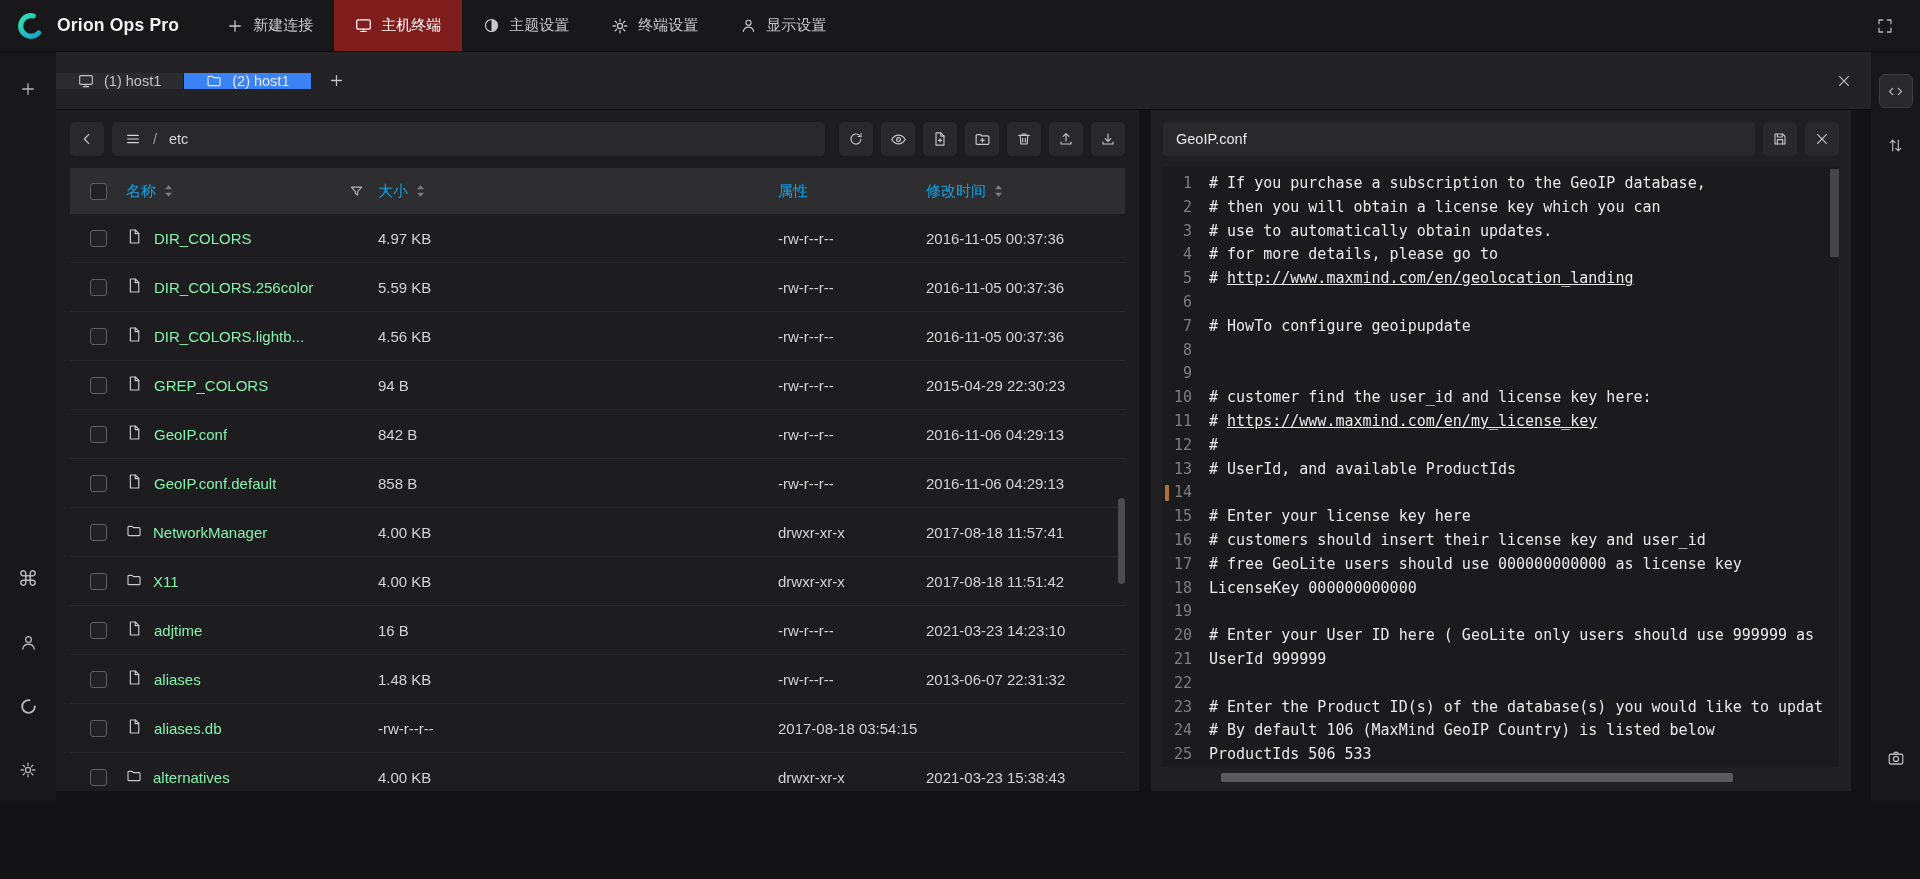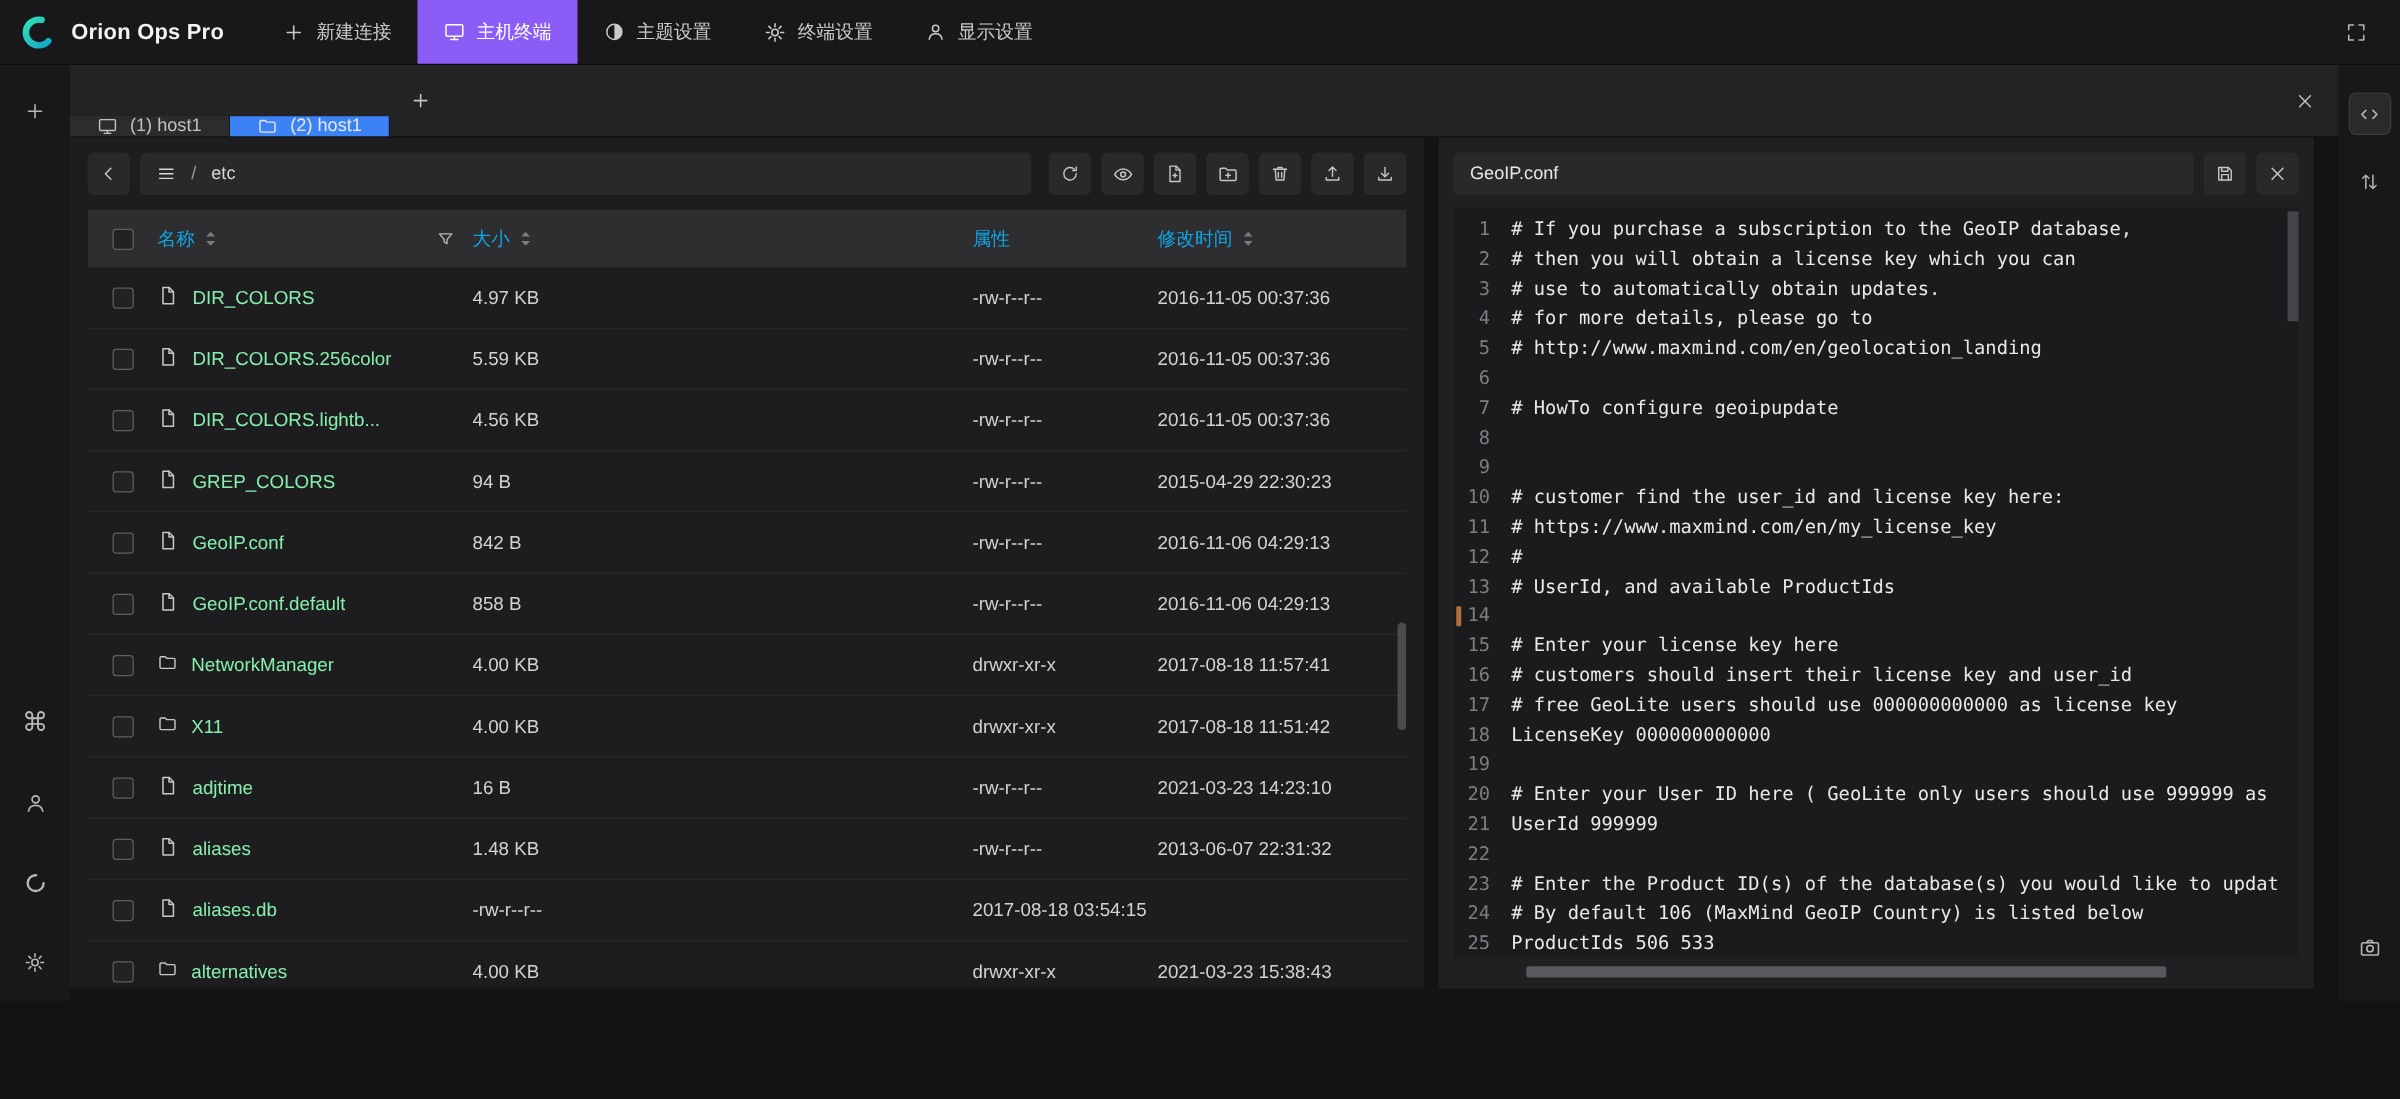--- a/index.html
+++ b/index.html
@@ -11,21 +11,21 @@
   .glyph{font-size:21px;line-height:1;display:inline-flex;align-items:center;justify-content:center}
 
   .app{display:flex;flex-direction:column;width:1920px;height:801px}
 
   
   .topbar{flex:0 0 52px;height:52px;background:#18181a;display:flex;align-items:stretch;border-bottom:1px solid #0d0d0e}
   .brand{display:flex;align-items:center;gap:11px;padding:0 26px 0 16px}
   .brand-title{font-size:17.5px;font-weight:bold;color:#f2f2f3;letter-spacing:.2px;white-space:nowrap}
   .menu{display:flex;align-items:stretch}
   .menu-item{display:flex;align-items:center;gap:9px;padding:0 21px;font-size:15px;color:#c9c9cc;white-space:nowrap}
-  .menu-item.active{background:#8b5cf6;color:#fff}
+  .menu-item.active{background:#7f1d1d;color:#fff}
   .topbar-right{margin-left:auto;display:flex;align-items:center;padding-right:18px;color:#c3c3c6}
 
   
   .body{flex:1;display:flex;min-height:0}
   .left-rail{flex:0 0 56px;width:56px;background:#18181a;display:flex;flex-direction:column;align-items:center;padding:20px 0 14px}
   .left-rail .rail-bottom{margin-top:auto;display:flex;flex-direction:column;align-items:center;gap:30px}
   .rail-btn{width:34px;height:34px;display:flex;align-items:center;justify-content:center;color:#b6b6ba;border-radius:6px}
   .right-rail{flex:0 0 49px;width:49px;background:#18181a;display:flex;flex-direction:column;align-items:center;padding:22px 0 26px;gap:20px}
   .right-rail .rail-btn.boxed{background:#2a2a2d;border:1px solid #3b3b3f}
   .right-rail .rail-bottom{margin-top:auto;display:flex;flex-direction:column;gap:18px}
@@ -71,21 +71,21 @@
 
   
   .ed-header{display:flex;gap:8px;height:34px;flex:0 0 34px;margin-bottom:10px}
   .ed-filename{flex:1;height:34px;background:#29292c;border-radius:4px;display:flex;align-items:center;padding:0 13px;font-size:14.5px;color:#e7e7e9;min-width:0}
   .ed-code{flex:1;min-height:0;background:#1b1b1e;overflow:hidden;position:relative;padding:6px 0 0;
     font-family:"DejaVu Sans Mono",monospace;font-size:15px;line-height:23.8px}
   .cline{display:flex;white-space:pre}
   .lnum{flex:0 0 46px;width:46px;text-align:right;padding-right:17px;color:#7e7e82;position:relative}
   .lnum.marked::before{content:"";position:absolute;left:2px;top:4px;bottom:4px;width:4px;background:#b0703a;border-radius:1px}
   .ltext{color:#e9e9eb}
-  .url{}
+  .url{text-decoration:underline}
   .ed-vscroll{position:absolute;right:0;top:3px;width:9px;height:88px;background:#454549}
   .ed-hscroll{flex:0 0 10px;height:10px;margin-top:6px;position:relative}
   .ed-hscroll .thumb{position:absolute;left:58px;width:512px;height:9px;background:#5a5a5e;border-radius:2px}
 </style>
 </head>
 <body>
 
 <div class="app" data-interactable="false">
 
   <header class="topbar" data-interactable="false">
@@ -198,21 +198,21 @@
                 <path d="M12 2.8v3M12 18.2v3M2.8 12h3M18.2 12h3M5.5 5.5l2.1 2.1M16.4 16.4l2.1 2.1M18.5 5.5l-2.1 2.1M7.6 16.4l-2.1 2.1"></path>
               </svg>
             </span>
           </span>
         </div>
     </aside>
 
     <div class="main">
 
       <div class="tabbar" data-interactable="false">
-        <div style="display:flex;align-items:flex-end">
+        <div style="display:flex;align-items:center">
             <div class="tab" data-interactable="true">
               <span class="icon" data-interactable="false">
                 <svg width="16" height="16" viewBox="0 0 24 24" fill="none" stroke="currentColor" stroke-width="1.7" stroke-linecap="round" stroke-linejoin="round">
                   <rect x="2.5" y="4" width="19" height="13" rx="1.5"></rect>
                   <path d="M8 20.5h8M12 17v3.5"></path>
                 </svg>
               </span>
               <span data-interactable="false">(1) host1</span>
             </div>
             <div class="tab active" data-interactable="true">

